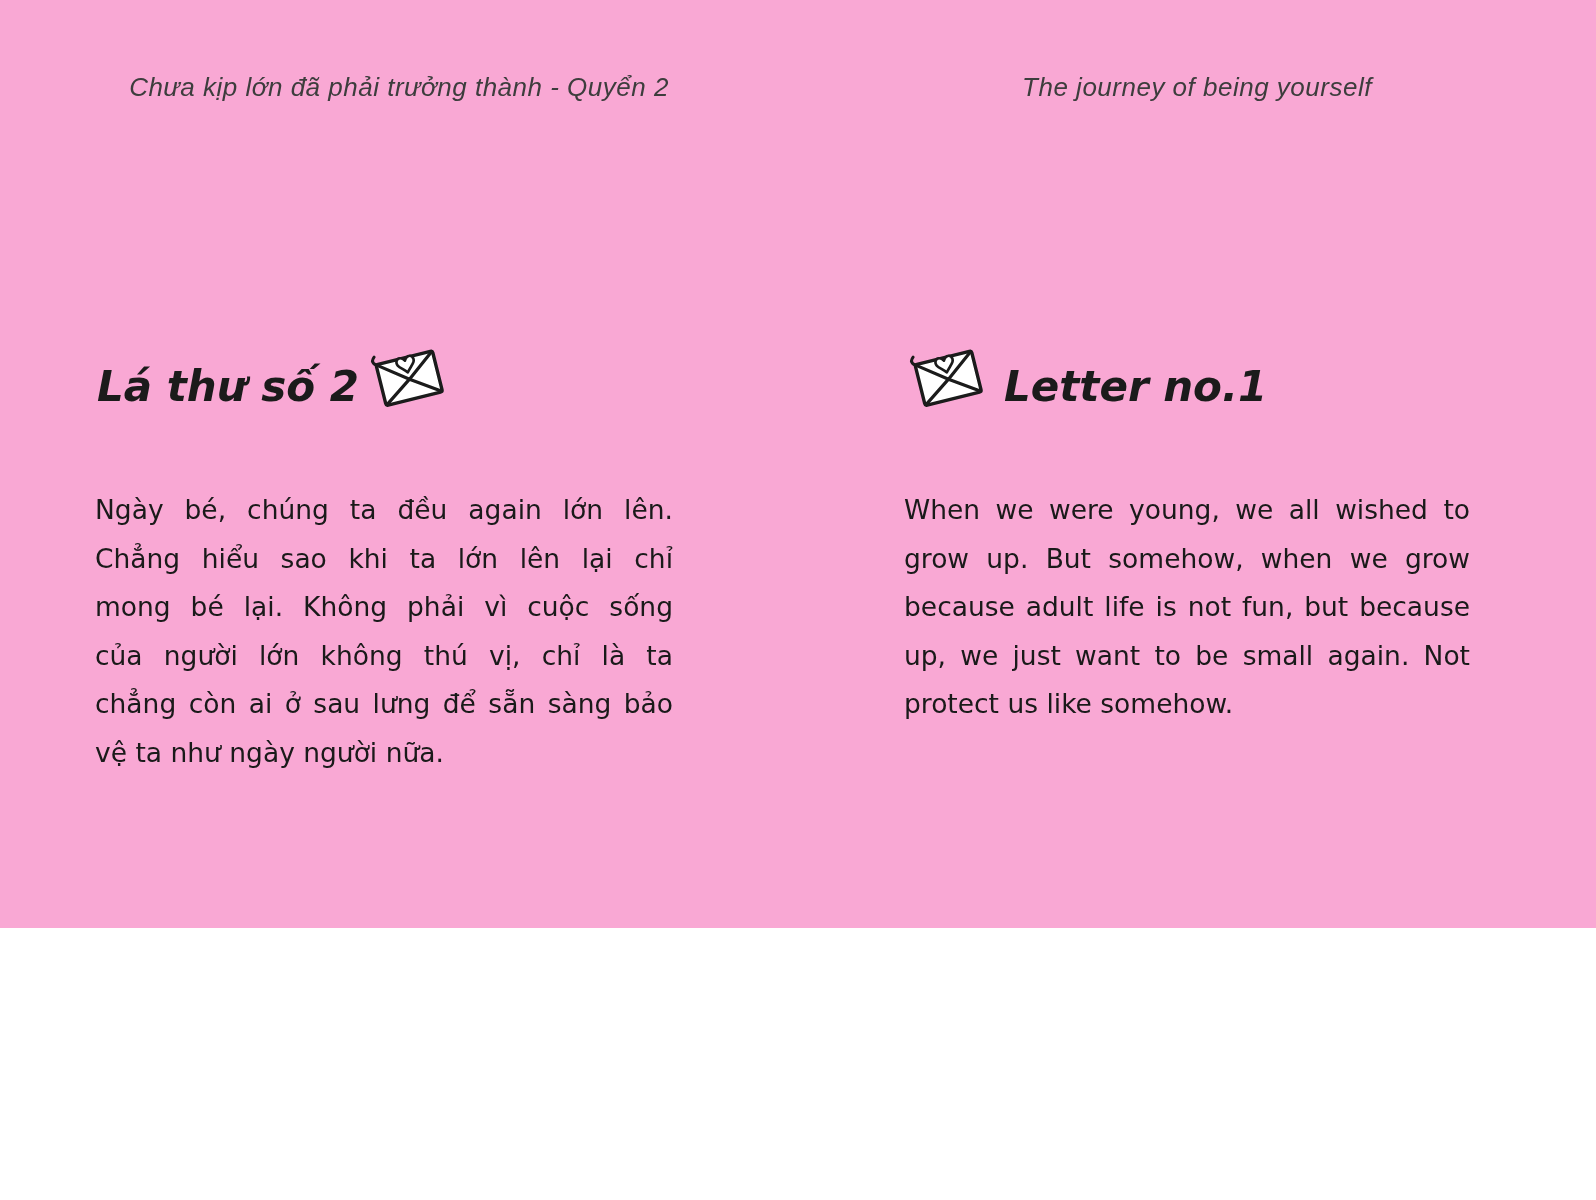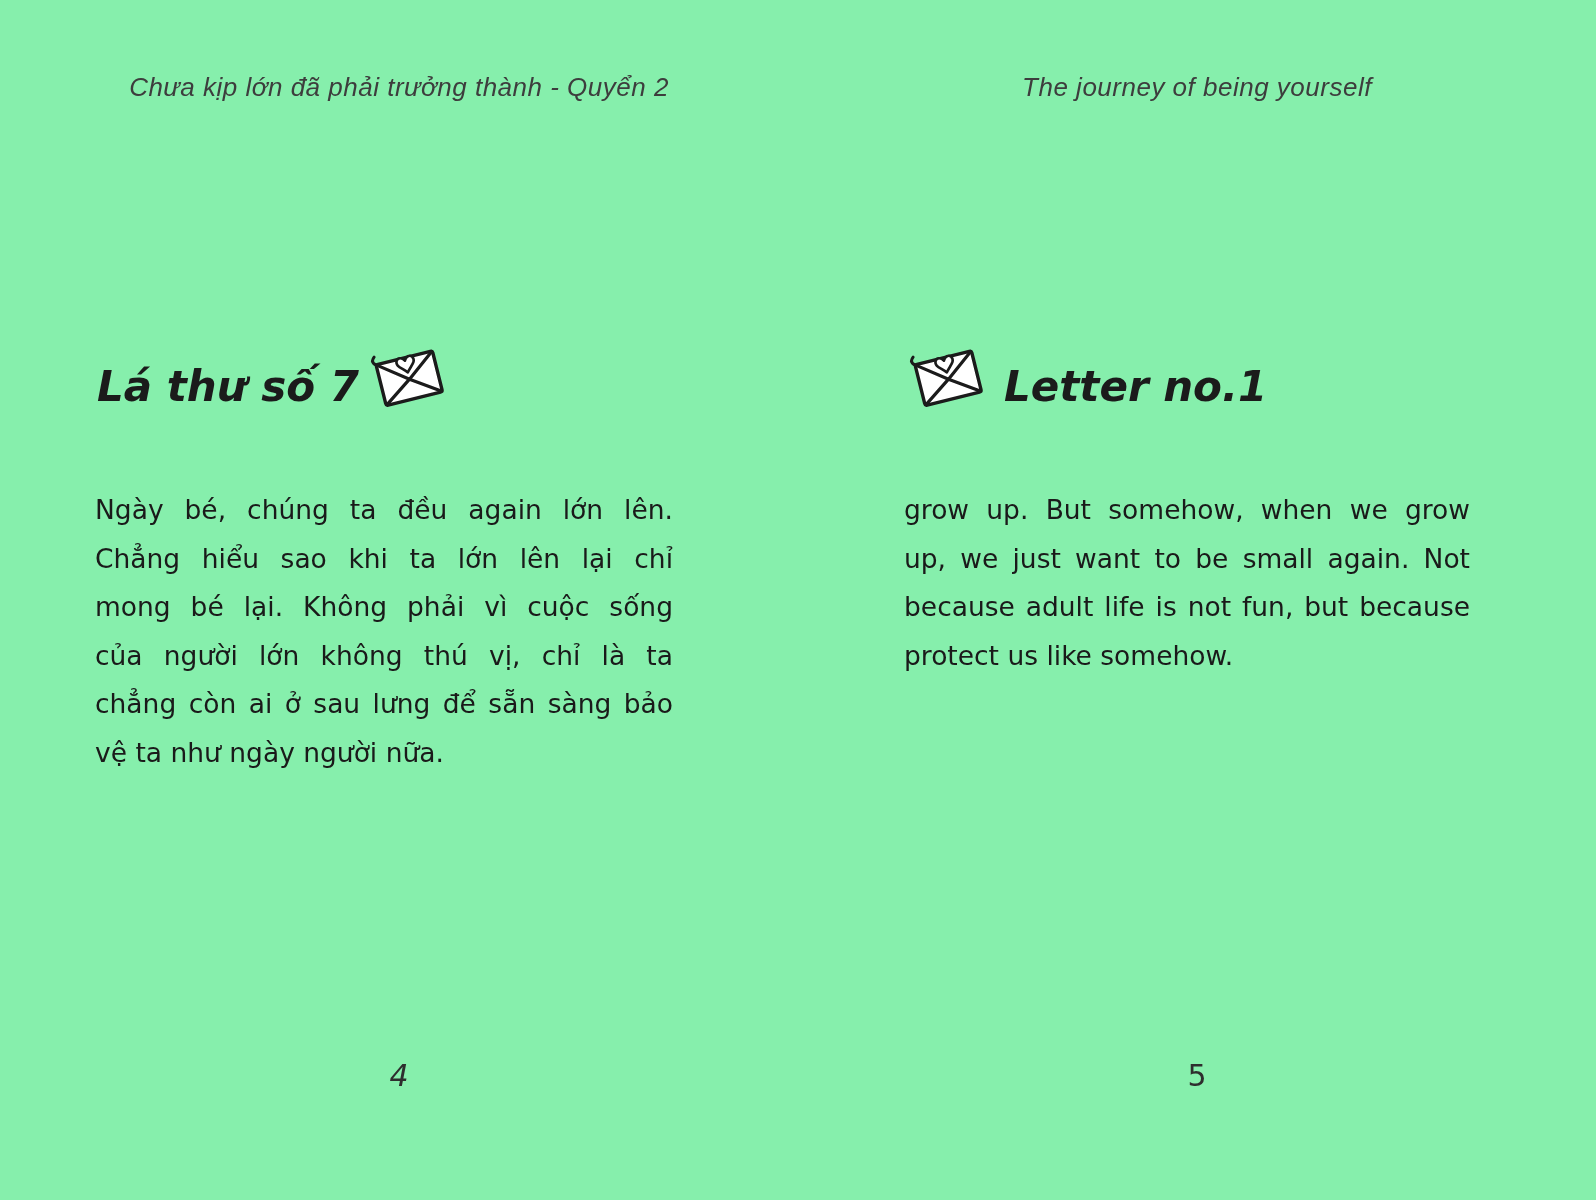--- a/index.html
+++ b/index.html
@@ -3,22 +3,22 @@
 <meta charset="utf-8">
 <style>
   html, body {
     margin: 0;
     padding: 0;
     background: #ffffff;
   }
   .spread {
     position: relative;
     width: 1596px;
-    height: 1200px;
-    background: #86efac;
+    height: 928px;
+    background: #f9a8d4;
     overflow: hidden;
     font-family: "DejaVu Sans", sans-serif;
     color: #1c1c1c;
   }
   .page {
     position: absolute;
     top: 0;
     width: 798px;
     height: 1200px;
   }
@@ -111,21 +111,21 @@
 </style>
 </head>
 <body>
 
 <div class="spread">
 
   <div class="page left">
     <div class="running-header">Chưa kịp lớn đã phải trưởng thành - Quyển 2</div>
 
     <div class="title-row">
-      <div class="chapter-title">Lá thư số 7</div>
+      <div class="chapter-title">Lá thư số 2</div>
       <div class="envelope-wrap">
         <svg width="74" height="62" viewBox="0 0 74 62" fill="none">
           <path d="M11 13 C 5 11, 2 7, 7 3" stroke="#1b1b1b" stroke-width="3" stroke-linecap="round" fill="none"></path>
           <rect x="7" y="11" width="58" height="42" rx="2" stroke="#1b1b1b" stroke-width="3.4" fill="#ffffff"></rect>
           <path d="M7 11 L36 33 L65 11" stroke="#1b1b1b" stroke-width="3.2" fill="none" stroke-linejoin="round"></path>
           <path d="M7 53 L36 33 L65 53" stroke="#1b1b1b" stroke-width="3.2" fill="none" stroke-linejoin="round"></path>
           <path d="M36 26 C 31 20, 25 17, 28 12 C 30 9, 34 10, 36 14 C 38 10, 42 9, 44 12 C 47 17, 41 20, 36 26 Z" fill="#ffffff" stroke="#1b1b1b" stroke-width="2.6" stroke-linejoin="round"></path>
         </svg>
       </div>
     </div>
@@ -152,22 +152,23 @@
           <rect x="7" y="11" width="58" height="42" rx="2" stroke="#1b1b1b" stroke-width="3.4" fill="#ffffff"></rect>
           <path d="M7 11 L36 33 L65 11" stroke="#1b1b1b" stroke-width="3.2" fill="none" stroke-linejoin="round"></path>
           <path d="M7 53 L36 33 L65 53" stroke="#1b1b1b" stroke-width="3.2" fill="none" stroke-linejoin="round"></path>
           <path d="M36 26 C 31 20, 25 17, 28 12 C 30 9, 34 10, 36 14 C 38 10, 42 9, 44 12 C 47 17, 41 20, 36 26 Z" fill="#ffffff" stroke="#1b1b1b" stroke-width="2.6" stroke-linejoin="round"></path>
         </svg>
       </div>
       <div class="chapter-title">Letter no.1</div>
     </div>
 
     <div class="body-paragraph">
+        <div class="jline">When we were young, we all wished to</div>
         <div class="jline">grow up. But somehow, when we grow</div>
+        <div class="jline">because adult life is not fun, but because</div>
         <div class="jline">up, we just want to be small again. Not</div>
-        <div class="jline">because adult life is not fun, but because</div>
         <div class="jline last">protect us like somehow.</div>
       </div>
 
     <div class="page-number">5</div>
   </div>
 
 </div>
 
 </body></html>

